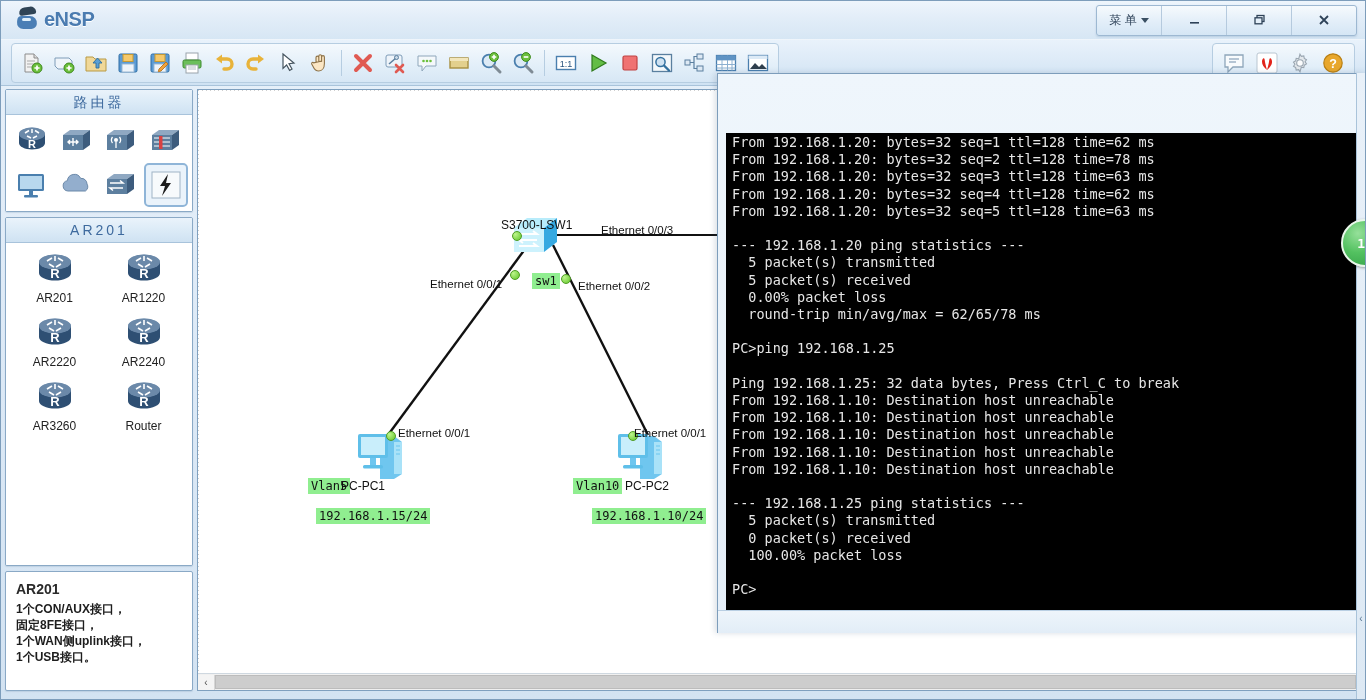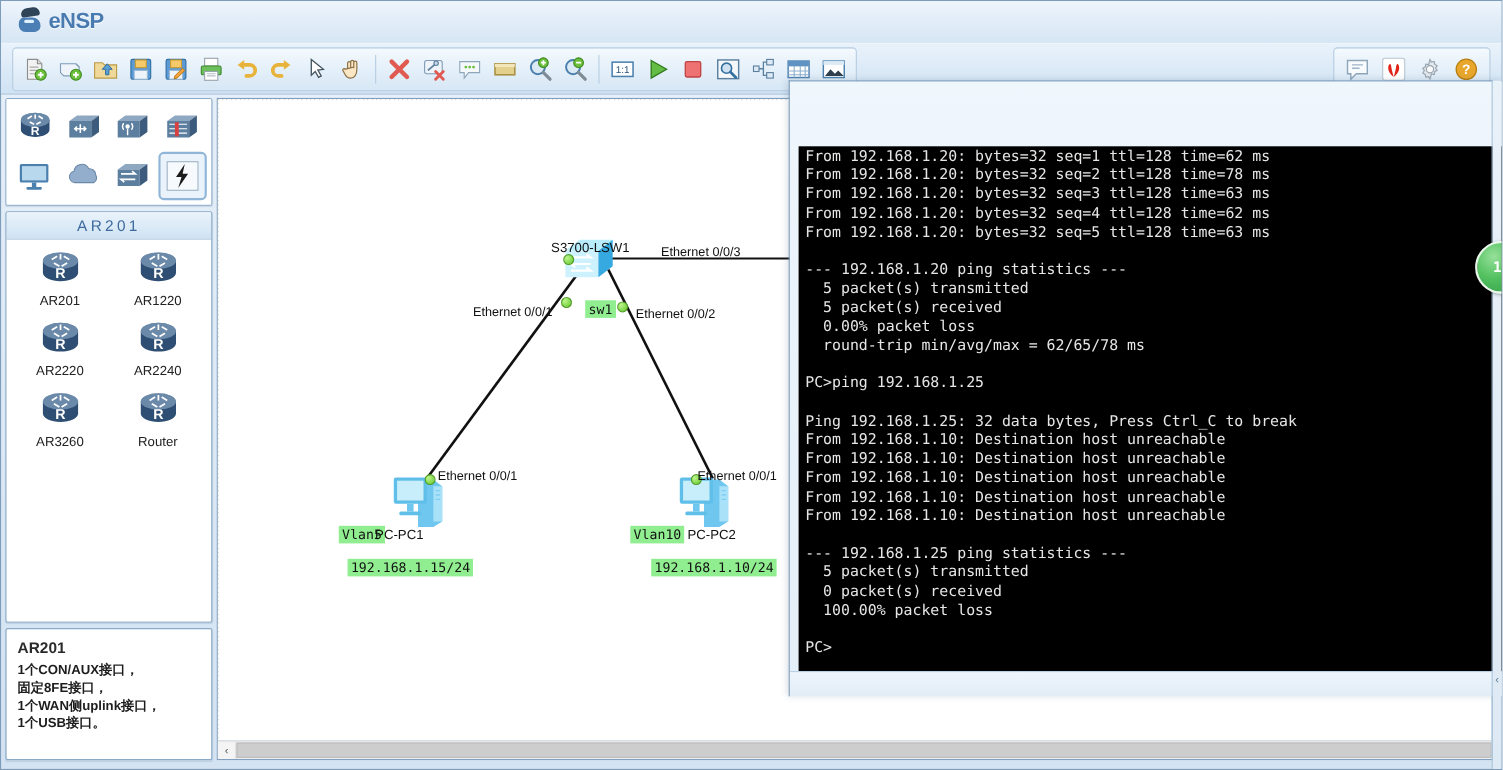--- a/index.html
+++ b/index.html
@@ -237,20 +237,48 @@
 
   <div id="titlebar">
     <div class="logo-wrap">
       <div class="logo-mark">
         <div class="blob2"></div>
           <div class="blob"></div>
           <div class="dot"></div>
       </div>
       <div class="logo-text">eNSP</div>
     </div>
+    <div id="titlebar-controls">
+      <div class="tb-btn">
+        <span>菜 单</span>
+        <span class="caret"></span>
+      </div>
+      <div class="tb-btn">
+        <span class="glyph">
+          <svg width="13" height="13" viewBox="0 0 13 13">
+              <rect x="2" y="9" width="9" height="1.6" fill="#2e4258"></rect>
+            </svg>
+        </span>
+      </div>
+      <div class="tb-btn">
+        <span class="glyph">
+          <svg width="13" height="13" viewBox="0 0 13 13">
+            <rect x="4" y="2.5" width="7" height="6" fill="none" stroke="#2e4258" stroke-width="1.3"></rect>
+            <rect x="2" y="4.8" width="7" height="6" fill="#e4eff9" stroke="#2e4258" stroke-width="1.3"></rect>
+          </svg>
+        </span>
+      </div>
+      <div class="tb-btn">
+        <span class="glyph">
+          <svg width="14" height="14" viewBox="0 0 14 14">
+            <path d="M3 3 L11 11 M11 3 L3 11" stroke="#2e4258" stroke-width="1.8" fill="none"></path>
+          </svg>
+        </span>
+      </div>
+    </div>
   </div>
 
   <div id="toolbar">
     <div id="toolbar-left">
 
       <div class="ticon">
         <svg width="24" height="24" viewBox="0 0 24 24">
           <path d="M5 3h9l4 4v14H5z" fill="#f2f2f2" stroke="#8c8c8c" stroke-width="1"></path>
           <path d="M14 3v4h4" fill="#dcdcdc" stroke="#8c8c8c" stroke-width="1"></path>
           <path d="M7 10h8M7 13h8M7 16h5" stroke="#a9a9a9" stroke-width="1"></path>
@@ -438,20 +466,21 @@
           <circle cx="12" cy="12" r="9.2" fill="#e8a72c" stroke="#b97f12" stroke-width="1.2"></circle>
           <text x="12" y="16.5" font-size="12.5" font-weight="bold" font-family="Liberation Sans" text-anchor="middle" fill="#fff">?</text>
         </svg>
       </div>
     </div>
   </div>
 
   <div id="sidebar">
 
     <div class="panel">
+      <div class="panel-head">路由器</div>
       <div class="dev-grid">
 
         <div class="cat-icon">
           <svg width="36" height="34" viewBox="0 0 36 34">
             <ellipse cx="18" cy="10" rx="13" ry="6.5" fill="#8fa8c2"></ellipse>
             <path d="M5 10v9c0 3.6 5.8 6.5 13 6.5s13-2.9 13-6.5v-9z" fill="#2e4f73"></path>
             <ellipse cx="18" cy="10" rx="13" ry="6.5" fill="#6b89a9"></ellipse>
             <path d="M11 9l4-2.5M25 9l-4-2.5M18 5v4M13 12l4 2M23 12l-4 2" stroke="#fff" stroke-width="1.5" fill="none"></path>
             <text x="18" y="24" font-size="11" font-weight="bold" font-family="Liberation Sans" text-anchor="middle" fill="#fff">R</text>
           </svg>

